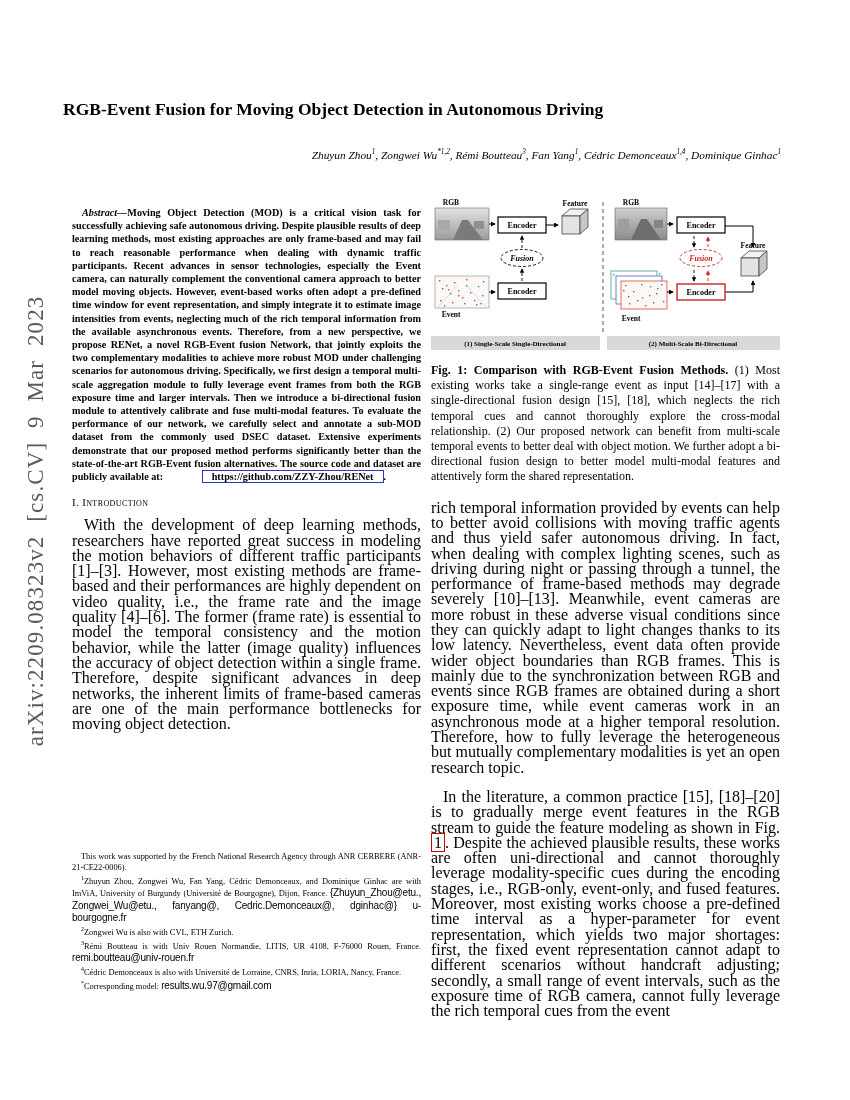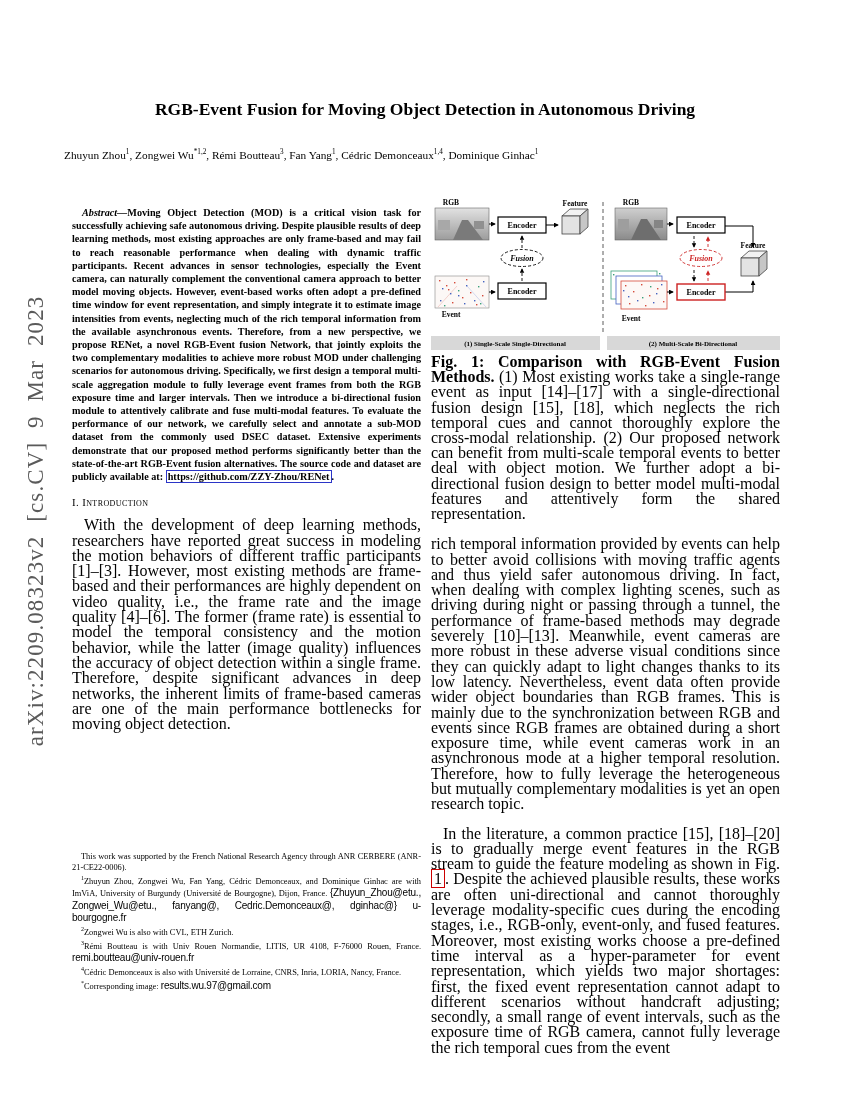--- a/index.html
+++ b/index.html
@@ -9,37 +9,37 @@
 
   .arxiv-stamp{
     position:absolute; left:-243px; top:507px; width:560px; height:28px;
     transform:rotate(-90deg);
     text-align:center; font-size:23px; color:#5a5a5a;
     letter-spacing:1.1px; word-spacing:7px; white-space:nowrap;
   }
 
   .title{
     position:absolute; top:99px; left:63px; width:724px;
-    text-align:center; font-size:17.5px; font-weight:bold; line-height:1.25;
+    text-align:left; font-size:17.5px; font-weight:bold; line-height:1.25;
   }
   .authors{
-    position:absolute; top:148px; left:64px; width:724px;
-    text-align:left; font-size:11.3px;
+    position:absolute; top:148px; left:57px; width:724px;
+    text-align:right; font-size:11.3px;font-style:italic;
   }
   .authors sup{ font-size:7.2px; }
 
   .col-left { position:absolute; left:72px; top:206px; width:349px; }
   .col-right{ position:absolute; left:431px; top:196px; width:349px; }
 
   .abstract{
     font-size:10.2px; font-weight:bold; line-height:13.2px;
     text-align:justify; text-indent:10px;
   }
   .abstract-label{ font-style:italic; }
-  .urlbox{ border:1px solid #2b35c7; padding:0 1px; }
+  .urlbox{ border:1px solid #2b35c7; padding:0 9px;margin-left:36px; }
 
   .section-heading{
     margin:13px 0 9px 0; text-align:left;
     font-size:10.8px; font-weight:normal; font-variant:small-caps; letter-spacing:0.4px;
   }
   .body-par{
     font-size:16px; line-height:15.3px; text-align:justify; text-indent:12px;
   }
   .figref{ border:1px solid #cc0000; padding:0 2px; }
 
@@ -47,21 +47,21 @@
     position:absolute; left:72px; top:851px; width:349px;
     font-size:8.4px; line-height:11.2px; text-align:justify;
   }
   .footnote{ text-indent:9px; }
   .footnote sup{ font-size:6px; }
   .mono{ font-family:Liberation Sans, sans-serif; font-size:10px; letter-spacing:-0.2px; }
 
   .fig{ width:349px; }
   .fig svg{ display:block; }
   .caption{
-    font-size:16px; line-height:15.2px; text-align:justify;
+    margin-top:9px; font-size:12px; line-height:15.2px; text-align:justify;
   }
   .cap-bold{ font-weight:bold; }
   .rp1{ margin-top:15px; text-indent:0; }
   .rp2{ margin-top:14px; }
 
   svg text{ font-family:"Liberation Serif", serif; }
   .svg-label{ font-size:7.5px; font-weight:bold; }
   .svg-encoder{ font-size:8px; font-weight:bold; }
   .svg-fusion{ font-size:8px; font-weight:bold; font-style:italic; }
   .svg-fusion-red{ fill:#cc2222; }
@@ -85,21 +85,21 @@
 
     <p class="body-par">With the development of deep learning methods, researchers have reported great success in modeling the motion behaviors of different traffic participants [1]–[3]. However, most existing methods are frame-based and their performances are highly dependent on video quality, i.e., the frame rate and the image quality [4]–[6]. The former (frame rate) is essential to model the temporal consistency and the motion behavior, while the latter (image quality) influences the accuracy of object detection within a single frame. Therefore, despite significant advances in deep networks, the inherent limits of frame-based cameras are one of the main performance bottlenecks for moving object detection.</p>
   </div>
 
   <div class="footnotes">
       <p class="footnote"><span>This work was supported by the French National Research Agency through ANR CERBERE (ANR-21-CE22-0006).</span></p>
       <p class="footnote"><sup>1</sup><span>Zhuyun Zhou, Zongwei Wu, Fan Yang, Cédric Demonceaux, and Dominique Ginhac are with ImViA, University of Burgundy (Université de Bourgogne), Dijon, France. </span><span class="mono">{Zhuyun_Zhou@etu., Zongwei_Wu@etu., fanyang@, Cedric.Demonceaux@, dginhac@} u-bourgogne.fr</span></p>
       <p class="footnote"><sup>2</sup><span>Zongwei Wu is also with CVL, ETH Zurich.</span></p>
       <p class="footnote"><sup>3</sup><span>Rémi Boutteau is with Univ Rouen Normandie, LITIS, UR 4108, F-76000 Rouen, France. </span><span class="mono">remi.boutteau@univ-rouen.fr</span></p>
       <p class="footnote"><sup>4</sup><span>Cédric Demonceaux is also with Université de Lorraine, CNRS, Inria, LORIA, Nancy, France.</span></p>
-      <p class="footnote"><sup>*</sup><span>Corresponding image: </span><span class="mono">results.wu.97@gmail.com</span></p>
+      <p class="footnote"><sup>*</sup><span>Corresponding model: </span><span class="mono">results.wu.97@gmail.com</span></p>
     </div>
 
   <div class="col-right">
 
     <figure class="fig">
       <svg width="349" height="158" viewBox="0 0 349 158">
         <defs>
           <marker id="aB" markerWidth="6" markerHeight="6" refX="4.2" refY="2.5" orient="auto">
             <path d="M0,0 L5,2.5 L0,5 Z" fill="#000"></path>
           </marker>

